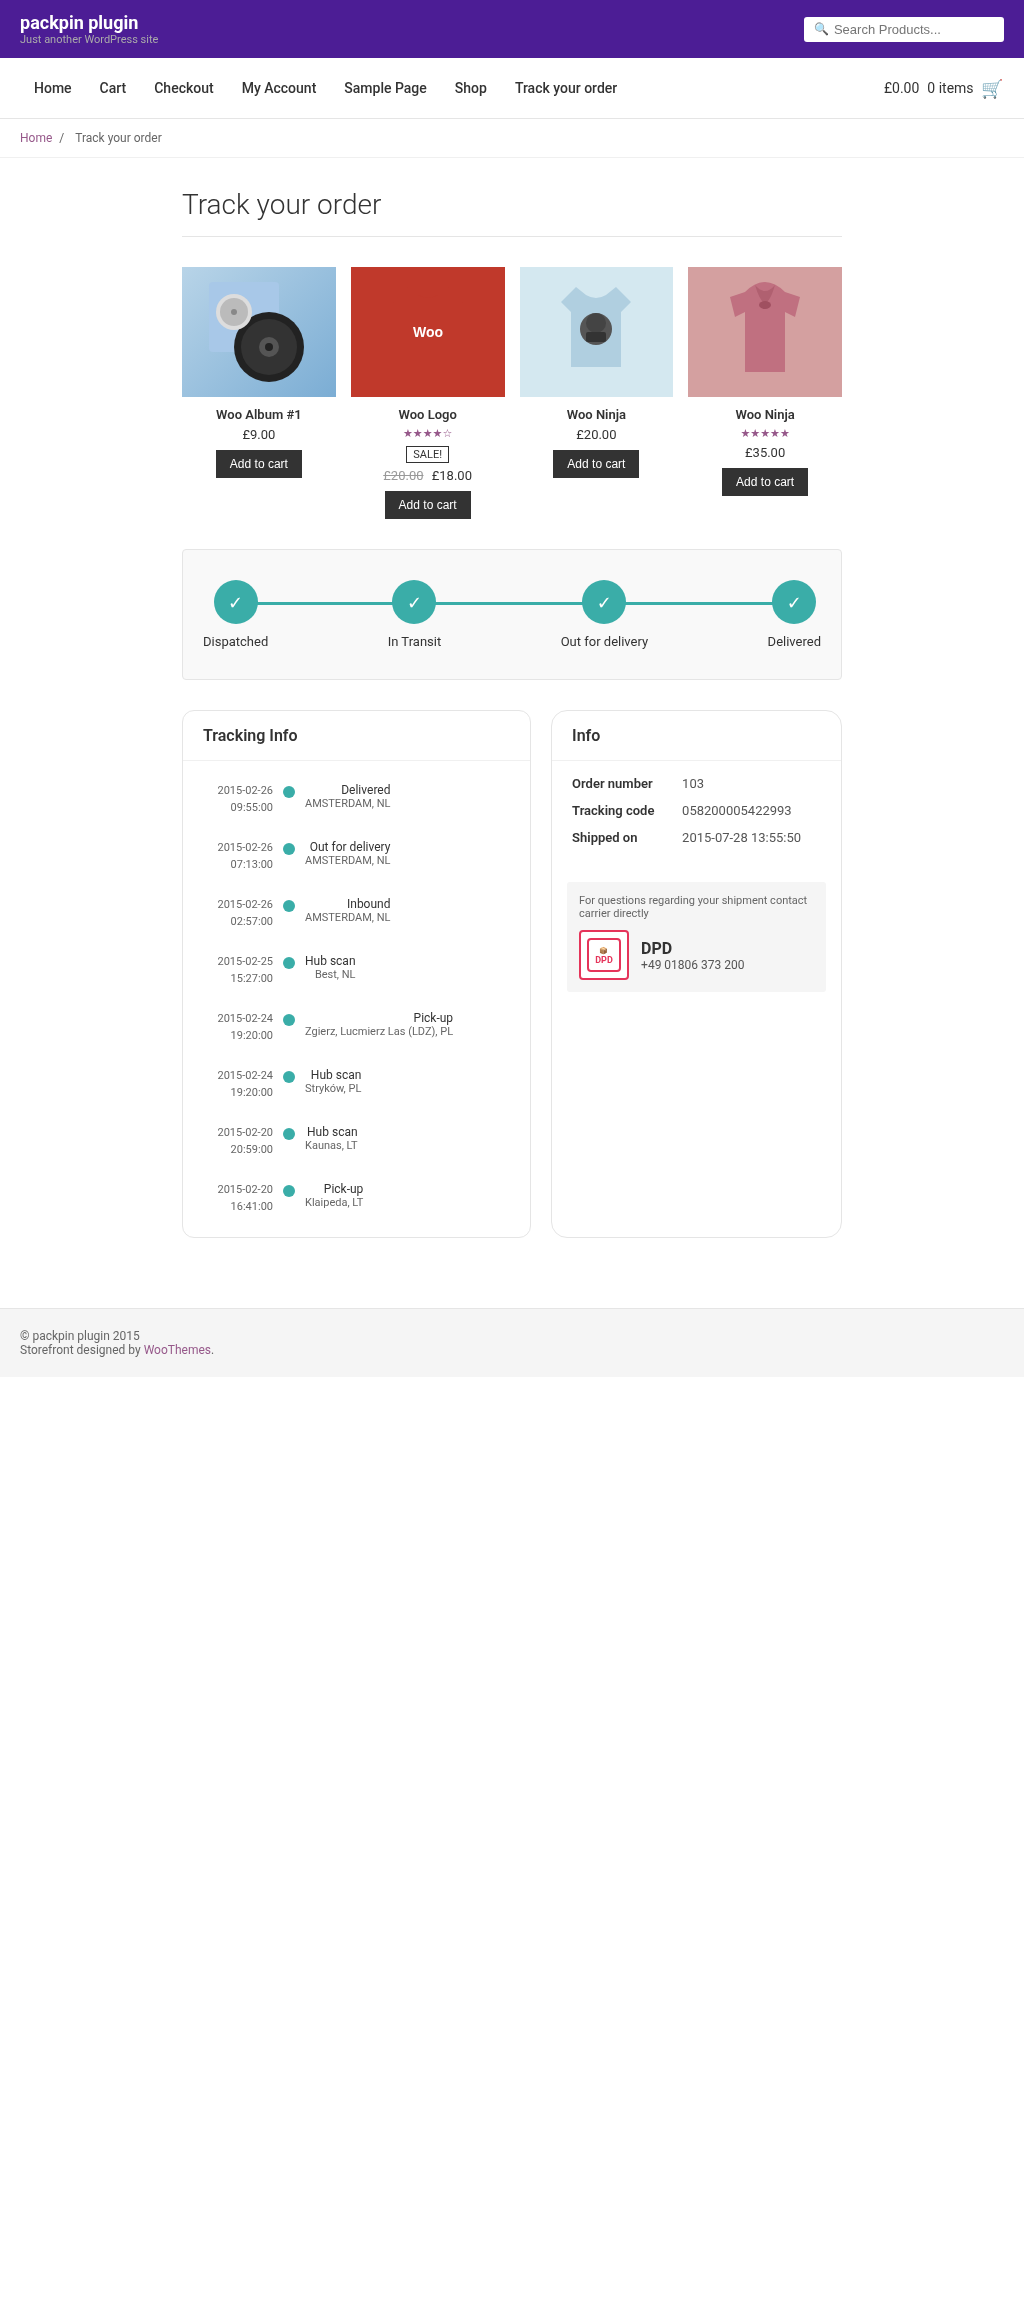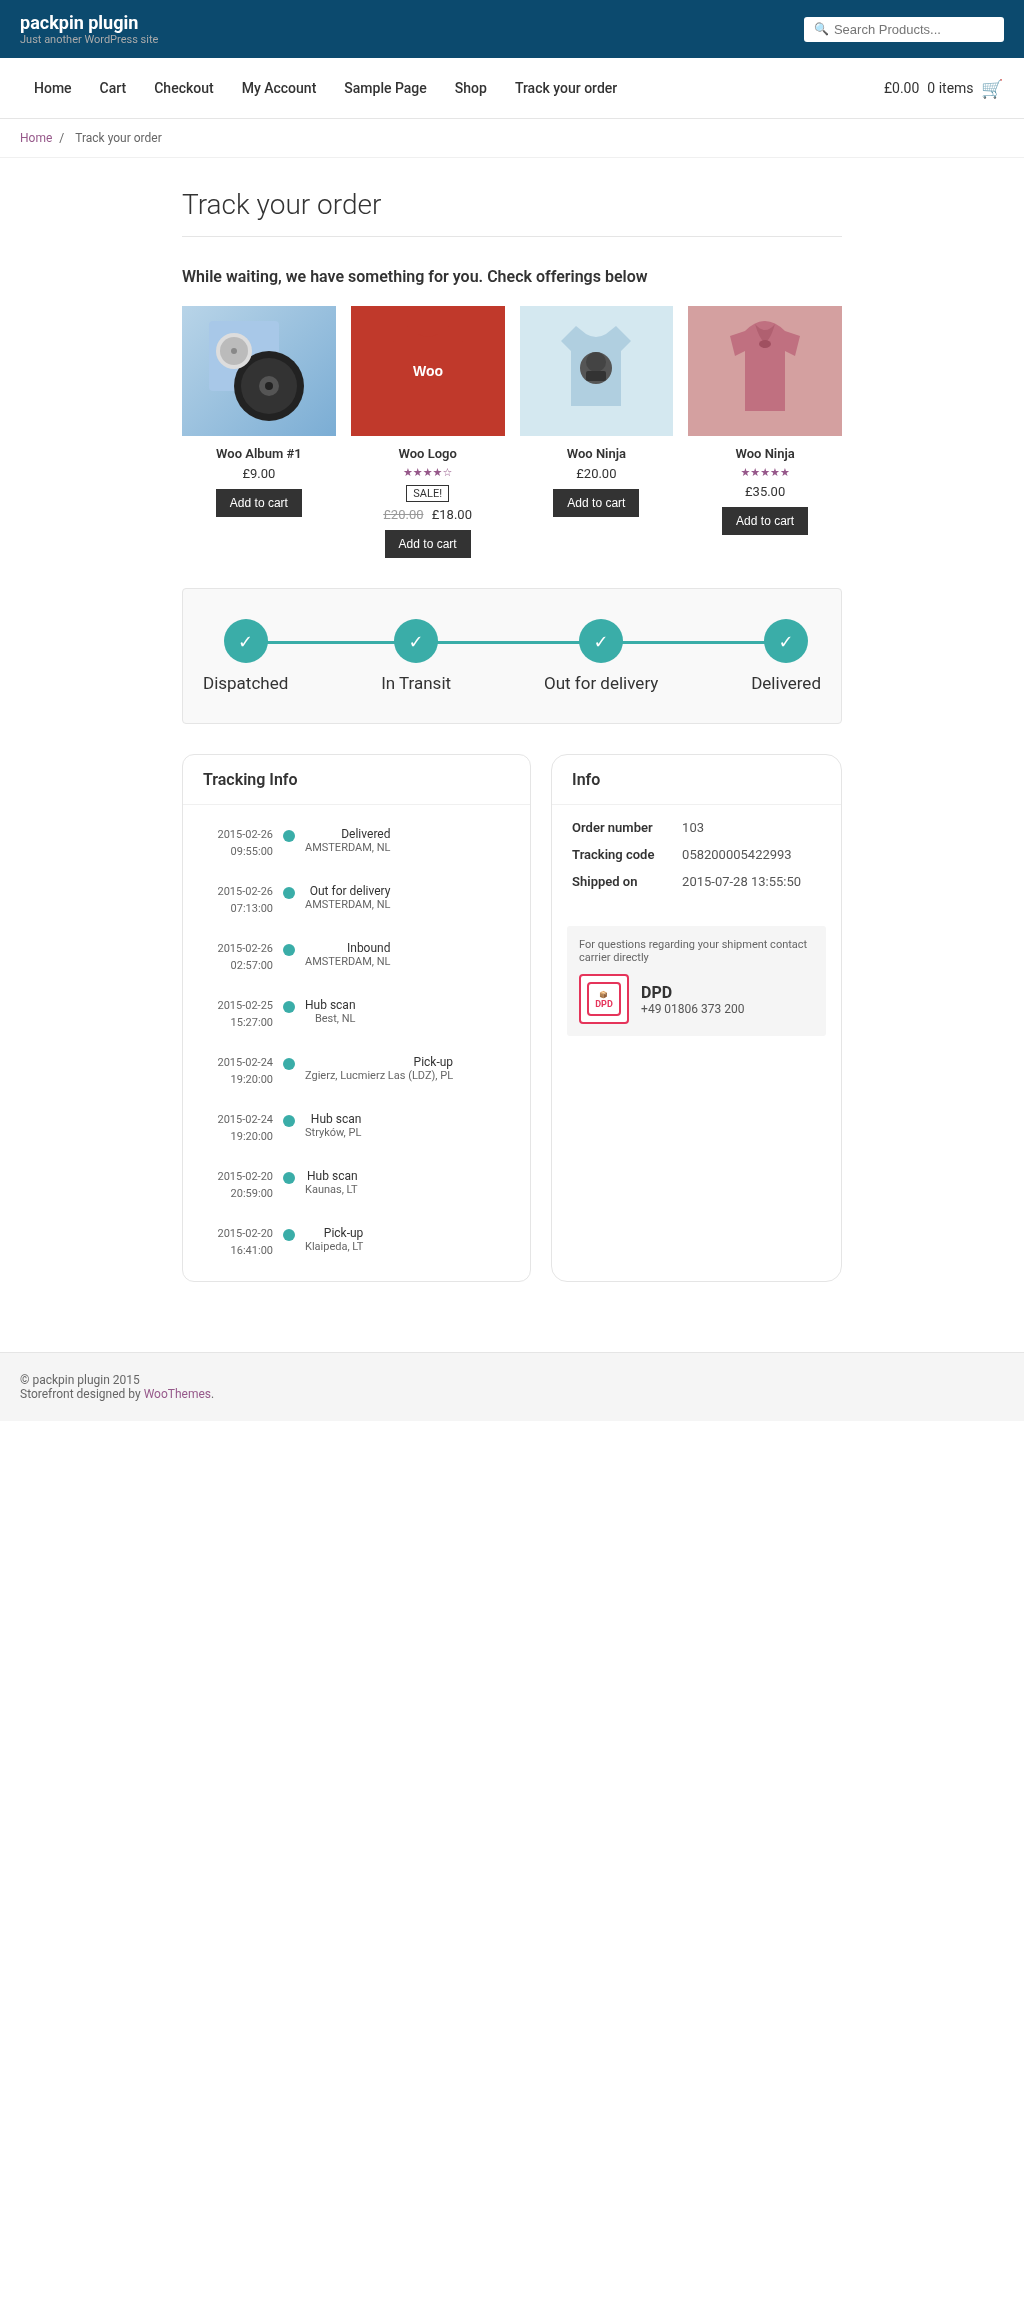--- a/index.html
+++ b/index.html
@@ -1,19 +1,19 @@
 <!DOCTYPE html>
 <html><head>
   <meta charset="utf-8">
   <style>
     * { margin: 0; padding: 0; box-sizing: border-box; }
     body { font-family: -apple-system, BlinkMacSystemFont, 'Segoe UI', Roboto, sans-serif; font-size: 14px; color: #333; background: #fff; }
 
     
-    .site-header { background: #0c4a6e; padding: 12px 20px; display: flex; align-items: center; justify-content: space-between; }
+    .site-header { background: #4c1d95; padding: 12px 20px; display: flex; align-items: center; justify-content: space-between; }
     .site-branding h1 { color: #fff; font-size: 18px; font-weight: bold; }
     .site-branding p { color: #aaa; font-size: 11px; }
     .search-form { display: flex; align-items: center; background: #fff; border-radius: 3px; padding: 5px 10px; width: 200px; }
     .search-form input { border: none; outline: none; font-size: 13px; width: 100%; color: #999; }
     .search-icon-svg { color: #999; margin-right: 5px; font-size: 12px; }
 
     
     .site-nav { background: #fff; border-bottom: 1px solid #e5e5e5; padding: 0 20px; display: flex; align-items: center; justify-content: space-between; }
     .nav-menu { display: flex; list-style: none; gap: 0; }
     .nav-menu li a { display: block; padding: 22px 14px; color: #333; text-decoration: none; font-size: 14px; font-weight: 500; }
@@ -55,21 +55,21 @@
 
     
     .shipment-section { margin-bottom: 30px; }
     .shipment-section h3 { font-size: 18px; font-weight: 600; margin-bottom: 20px; color: #333; }
 
     .tracking-progress { background: #f9f9f9; border: 1px solid #e5e5e5; border-radius: 4px; padding: 30px 20px; margin-bottom: 30px; }
     .progress-steps { display: flex; align-items: center; justify-content: space-between; position: relative; }
     .progress-line { position: absolute; top: 22px; left: 45px; right: 45px; height: 3px; background: #3aada8; z-index: 0; }
     .step { display: flex; flex-direction: column; align-items: center; z-index: 1; }
     .step-circle { width: 44px; height: 44px; border-radius: 50%; background: #3aada8; display: flex; align-items: center; justify-content: center; color: #fff; font-size: 18px; margin-bottom: 10px; }
-    .step-label { font-size: 17px; color: #333; text-align: center; }
+    .step-label { font-size: 13px; color: #333; text-align: center; }
 
     
     .tracking-info-section { display: grid; grid-template-columns: 1.2fr 1fr; gap: 20px; margin-bottom: 40px; }
 
     .tracking-info-box { background: #fff; border: 1px solid #e5e5e5; border-radius: 12px; padding: 0; }
     .tracking-info-box h4 { font-size: 16px; font-weight: 600; padding: 15px 20px; border-bottom: 1px solid #f0f0f0; }
 
     .tracking-events { padding: 10px 0; }
     .tracking-event { display: flex; align-items: flex-start; padding: 12px 15px; gap: 10px; text-align: right; }
     .event-time { font-size: 11px; color: #666; min-width: 75px; line-height: 1.5; }
@@ -147,21 +147,20 @@
   <span> / </span>
   <span>Track your order</span>
 </div>
 
 <div class="main-content">
 
   <h1 class="page-title">Track your order</h1>
   <hr class="title-divider">
 
   <div class="while-waiting">
-    <h3>While waiting, we have something for you. Check offerings below</h3>
 
     <div class="products-grid">
 
       <div class="product-card">
         <div class="product-image album-img">
           <svg width="110" height="110" viewBox="0 0 110 110">
             <rect x="5" y="5" width="70" height="70" fill="#a8c8e8" rx="4"></rect>
             <ellipse cx="65" cy="70" rx="35" ry="35" fill="#222"></ellipse>
             <ellipse cx="65" cy="70" rx="28" ry="28" fill="#333"></ellipse>
             <ellipse cx="65" cy="70" rx="10" ry="10" fill="#555"></ellipse>

